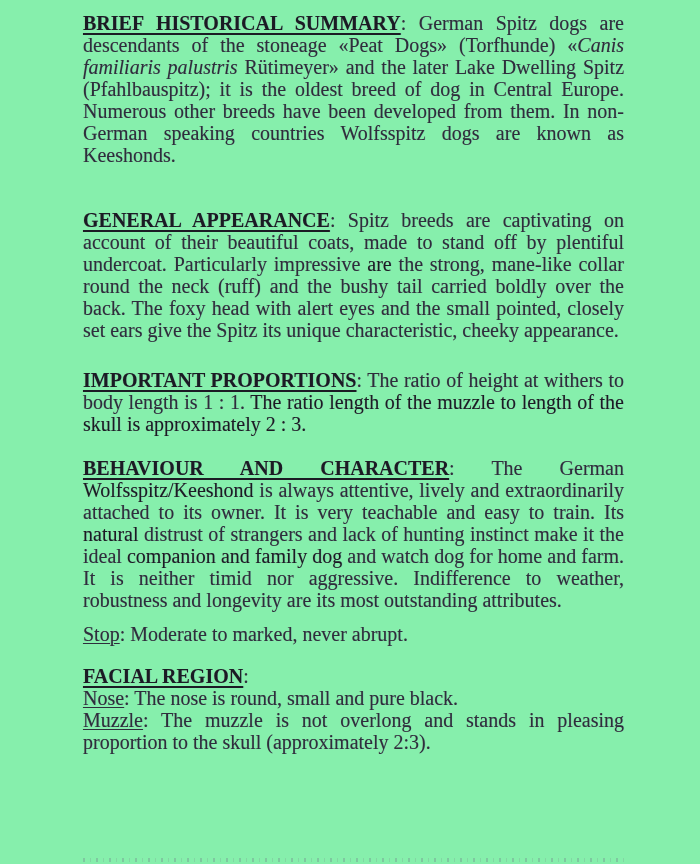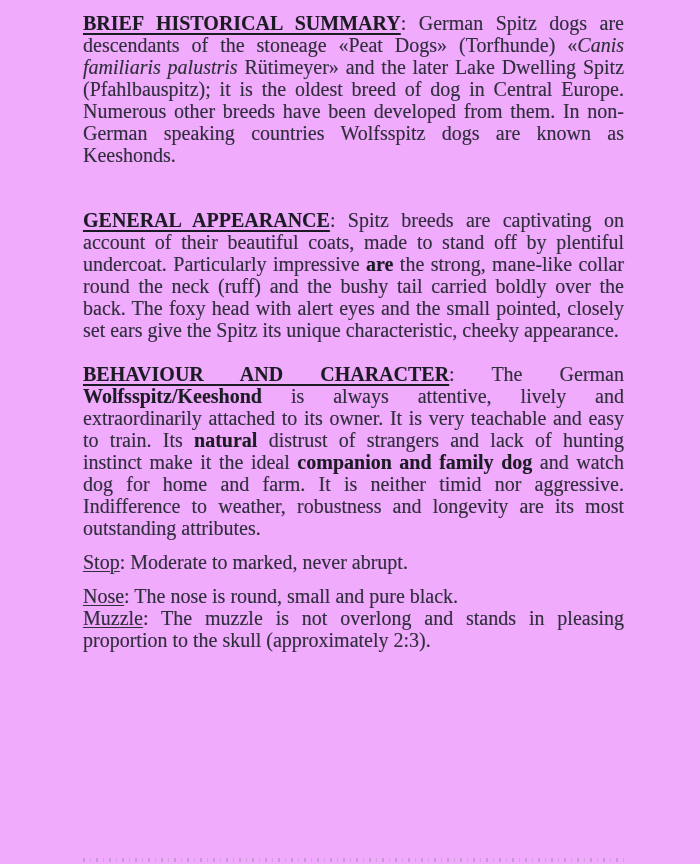--- a/index.html
+++ b/index.html
@@ -4,21 +4,21 @@
 <style>
   html, body {
     margin: 0;
     padding: 0;
     background: #ffffff;
   }
   .page {
     position: relative;
     width: 700px;
     height: 864px;
-    background: #f0abfc;
+    background: #86efac;
     overflow: hidden;
     font-family: "Liberation Serif", "DejaVu Serif", serif;
     font-size: 20px;
     line-height: 22px;
     color: #2e2e3c;
   }
   .doc {
     padding: 12px 76px 0 83px;
   }
   .para {
@@ -28,42 +28,42 @@
     text-shadow: 0.4px 0 0 rgba(55, 70, 160, 0.22), -0.4px 0 0 rgba(160, 60, 45, 0.20);
   }
   .run-h {
     font-weight: 700;
     color: #1b1b24;
     text-decoration: underline;
     text-decoration-thickness: 2px;
     text-underline-offset: 3px;
   }
   .run-b {
-    font-weight: 700;
+    font-weight: 400;
     color: #1b1b24;
   }
   .run-i {
     font-style: italic;
   }
   .run-u {
     text-decoration: underline;
     text-decoration-thickness: 1px;
     text-underline-offset: 2px;
   }
   .run-n {}
   
   p[data-name="brief-historical-summary"] { margin-top: 0; }
   p[data-name="general-appearance"]       { margin-top: 43px; }
   p[data-name="important-proportions"]    { margin-top: 28px; }
   p[data-name="behaviour-and-character"]  { margin-top: 22px; }
   p[data-name="head"]                     { margin-top: 21px; }
   p[data-name="cranial-region"]           { margin-top: 27px; }
   p[data-name="stop-line"]                { margin-top: 12px; }
   p[data-name="facial-region"]            { margin-top: 20px; }
-  p[data-name="nose-line"]                { margin-top: 12px; }
+  p[data-name="nose-line"]                { margin-top: 0; }
   p[data-name="muzzle-line"]              { margin-top: 0; }
   
   .clipped-line {
     position: absolute;
     left: 83px;
     bottom: 2px;
     width: 541px;
     height: 4px;
     opacity: 0.55;
     background: repeating-linear-gradient(
@@ -75,19 +75,21 @@
     );
   }
 </style>
 </head>
 <body>
 
 <div class="page" data-name="document-page">
   <div class="doc" data-name="document-body">
       <p class="para" data-name="brief-historical-summary"><span class="run-h" data-name="section-heading">BRIEF HISTORICAL SUMMARY</span><span class="run-n" data-name="text-run">: German Spitz dogs are descendants of the stoneage «Peat Dogs» (Torfhunde) «</span><span class="run-i" data-name="italic-text">Canis familiaris palustris</span><span class="run-n" data-name="text-run"> Rütimeyer» and the later Lake Dwelling Spitz (Pfahlbauspitz); it is the oldest breed of dog in Central Europe. Numerous other breeds have been developed from them. In non-German speaking countries Wolfsspitz dogs are known as Keeshonds.</span></p>
       <p class="para" data-name="general-appearance"><span class="run-h" data-name="section-heading">GENERAL APPEARANCE</span><span class="run-n" data-name="text-run">: Spitz breeds are captivating on account of their beautiful coats, made to stand off by plentiful undercoat. Particularly impressive </span><span class="run-b" data-name="bold-text">are</span><span class="run-n" data-name="text-run"> the strong, mane-like collar round the neck (ruff) and the bushy tail carried boldly over the back. The foxy head with alert eyes and the small pointed, closely set ears give the Spitz its unique characteristic, cheeky appearance.</span></p>
+      <p class="para" data-name="important-proportions"><span class="run-h" data-name="section-heading">IMPORTANT PROPORTIONS</span><span class="run-n" data-name="text-run">: The ratio of height at withers to body length is 1 : 1. </span><span class="run-b" data-name="bold-text">The ratio length of the muzzle to length of the skull is approximately 2 : 3.</span></p>
       <p class="para" data-name="behaviour-and-character"><span class="run-h" data-name="section-heading">BEHAVIOUR AND CHARACTER</span><span class="run-n" data-name="text-run">: The German </span><span class="run-b" data-name="bold-text">Wolfsspitz/Keeshond</span><span class="run-n" data-name="text-run"> is always attentive, lively and extraordinarily attached to its owner. It is very teachable and easy to train. Its </span><span class="run-b" data-name="bold-text">natural</span><span class="run-n" data-name="text-run"> distrust of strangers and lack of hunting instinct make it the ideal </span><span class="run-b" data-name="bold-text">companion and family dog</span><span class="run-n" data-name="text-run"> and watch dog for home and farm. It is neither timid nor aggressive. Indifference to weather, robustness and longevity are its most outstanding attributes.</span></p>
       <p class="para" data-name="stop-line"><span class="run-u" data-name="underlined-term">Stop</span><span class="run-n" data-name="text-run">: Moderate to marked, never abrupt.</span></p>
+      <p class="para" data-name="facial-region"><span class="run-h" data-name="section-heading">FACIAL REGION</span><span class="run-n" data-name="text-run">:</span></p>
       <p class="para" data-name="nose-line"><span class="run-u" data-name="underlined-term">Nose</span><span class="run-n" data-name="text-run">: The nose is round, small and pure black.</span></p>
       <p class="para" data-name="muzzle-line"><span class="run-u" data-name="underlined-term">Muzzle</span><span class="run-n" data-name="text-run">: The muzzle is not overlong and stands in pleasing proportion to the skull (approximately 2:3).</span></p>
     </div>
   <div class="clipped-line" data-name="clipped-next-text-line"></div>
 </div>
 
 </body></html>

